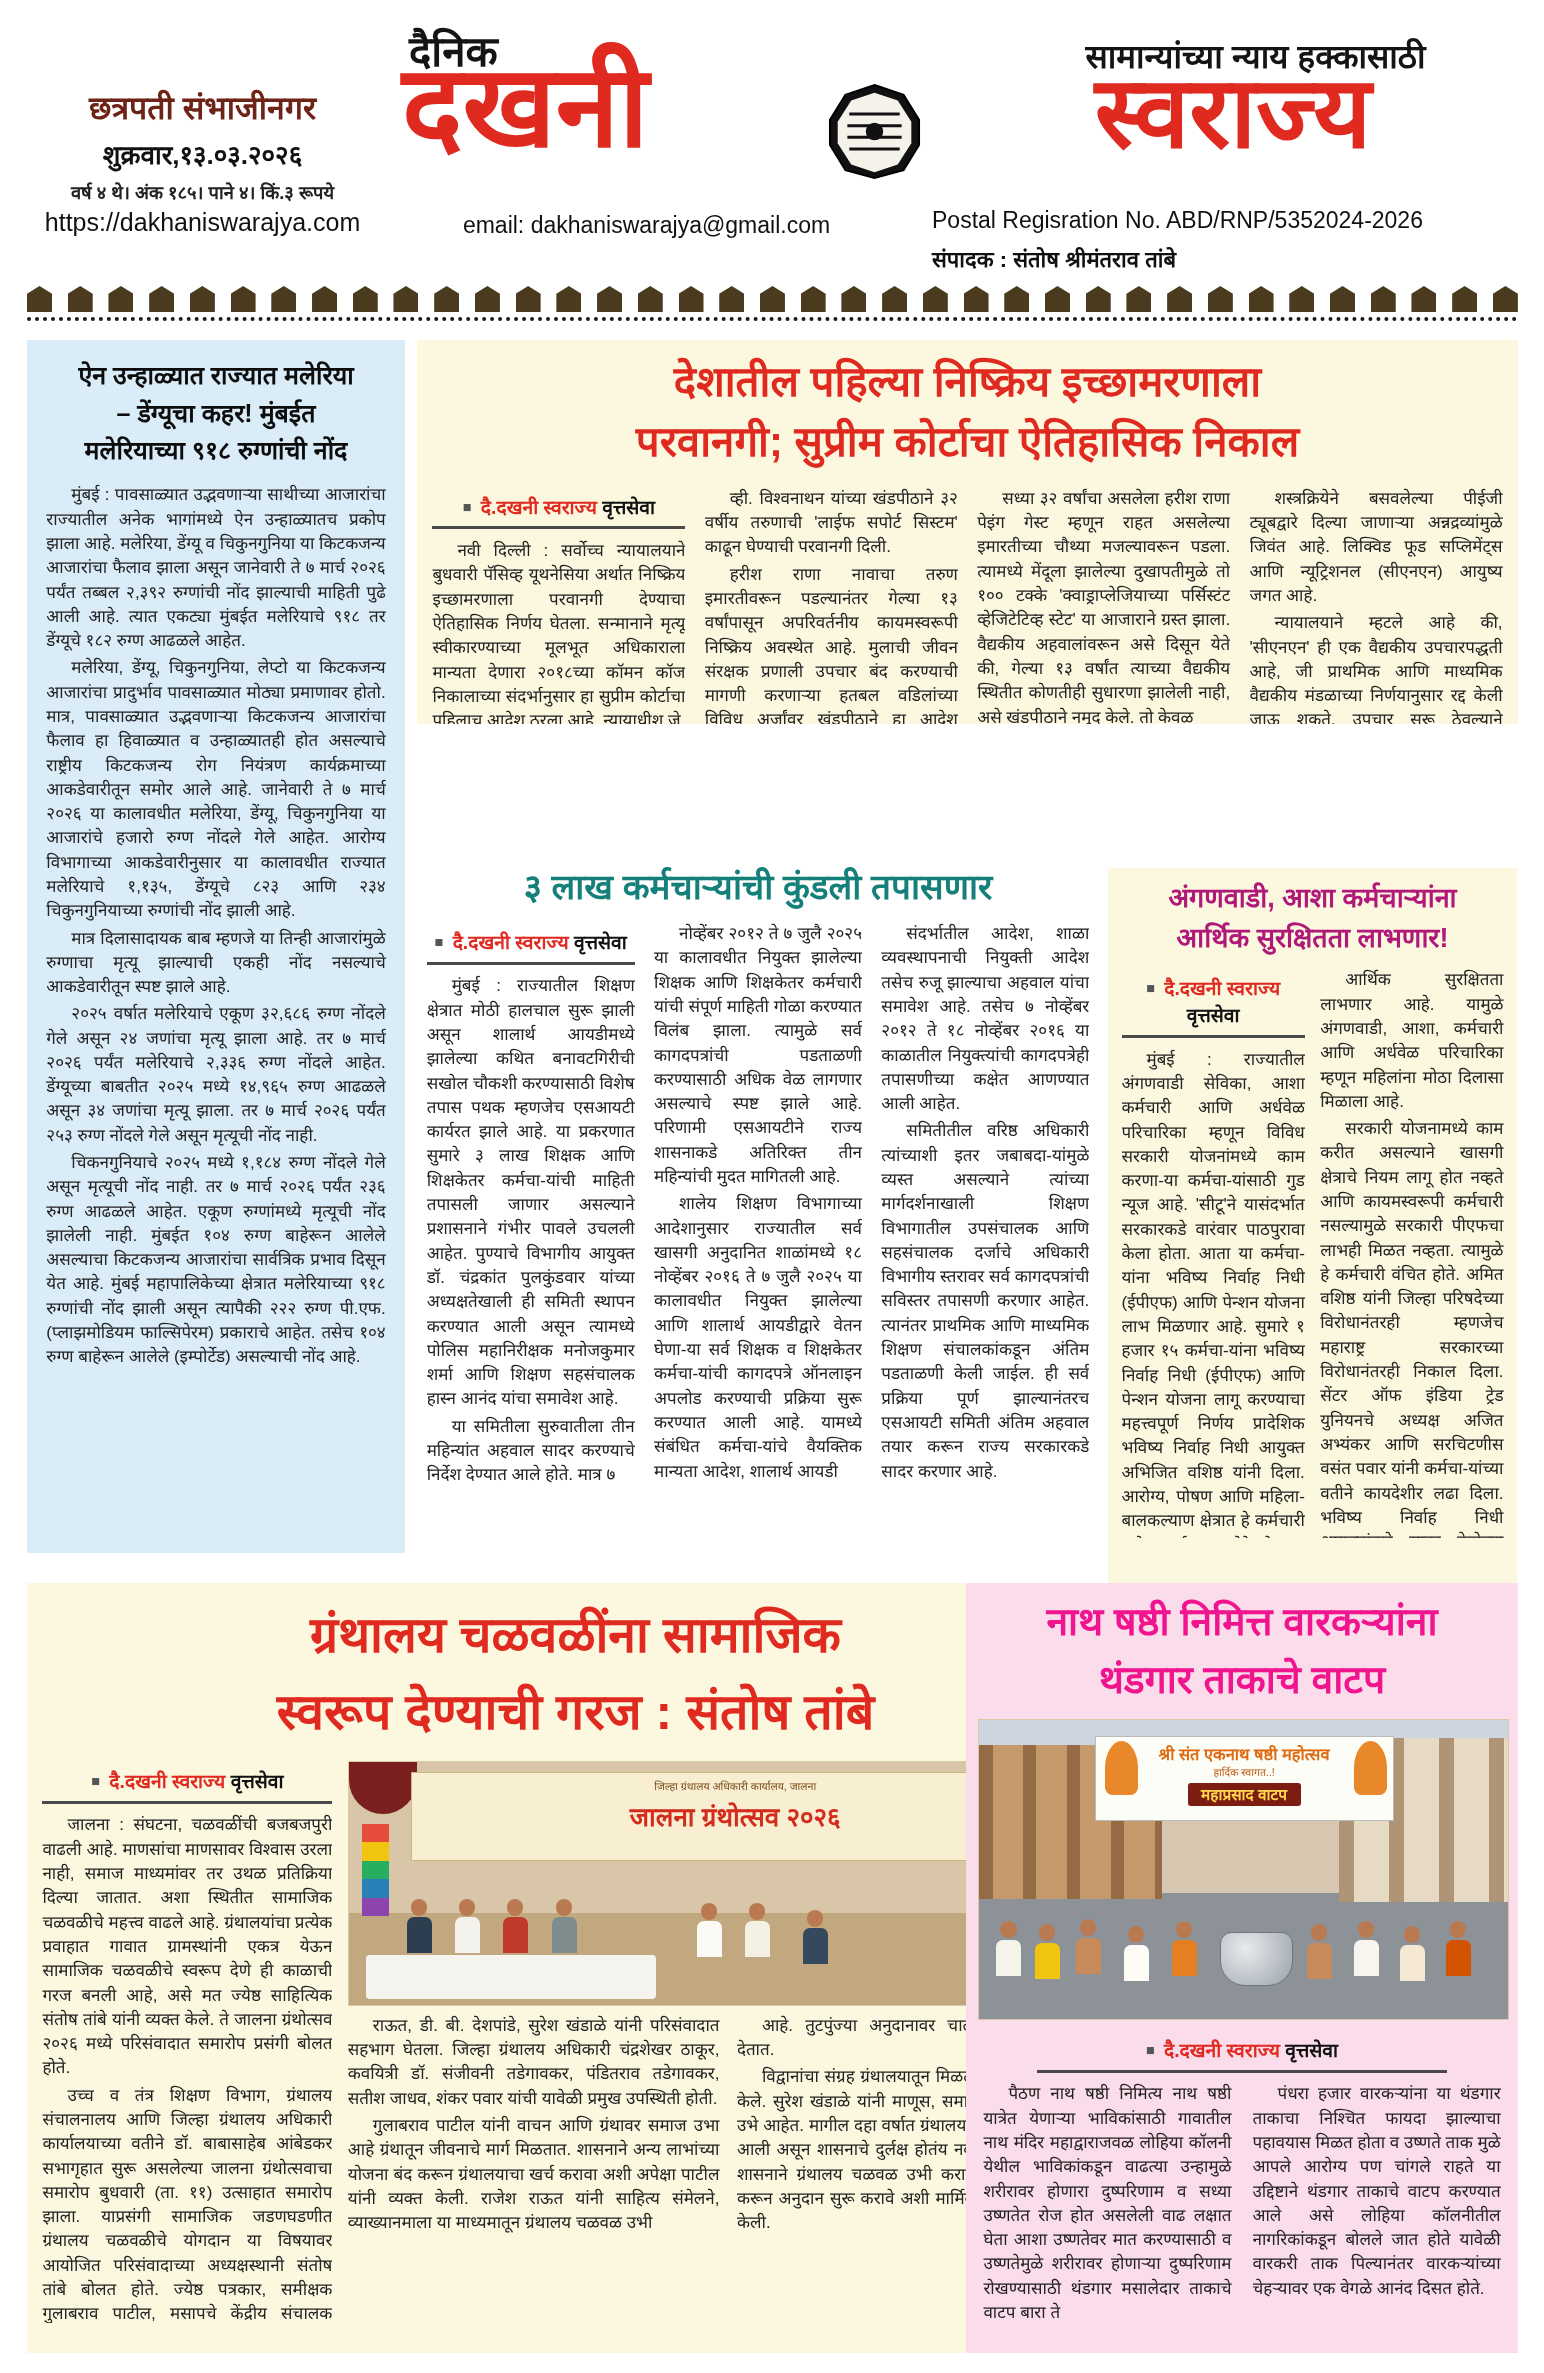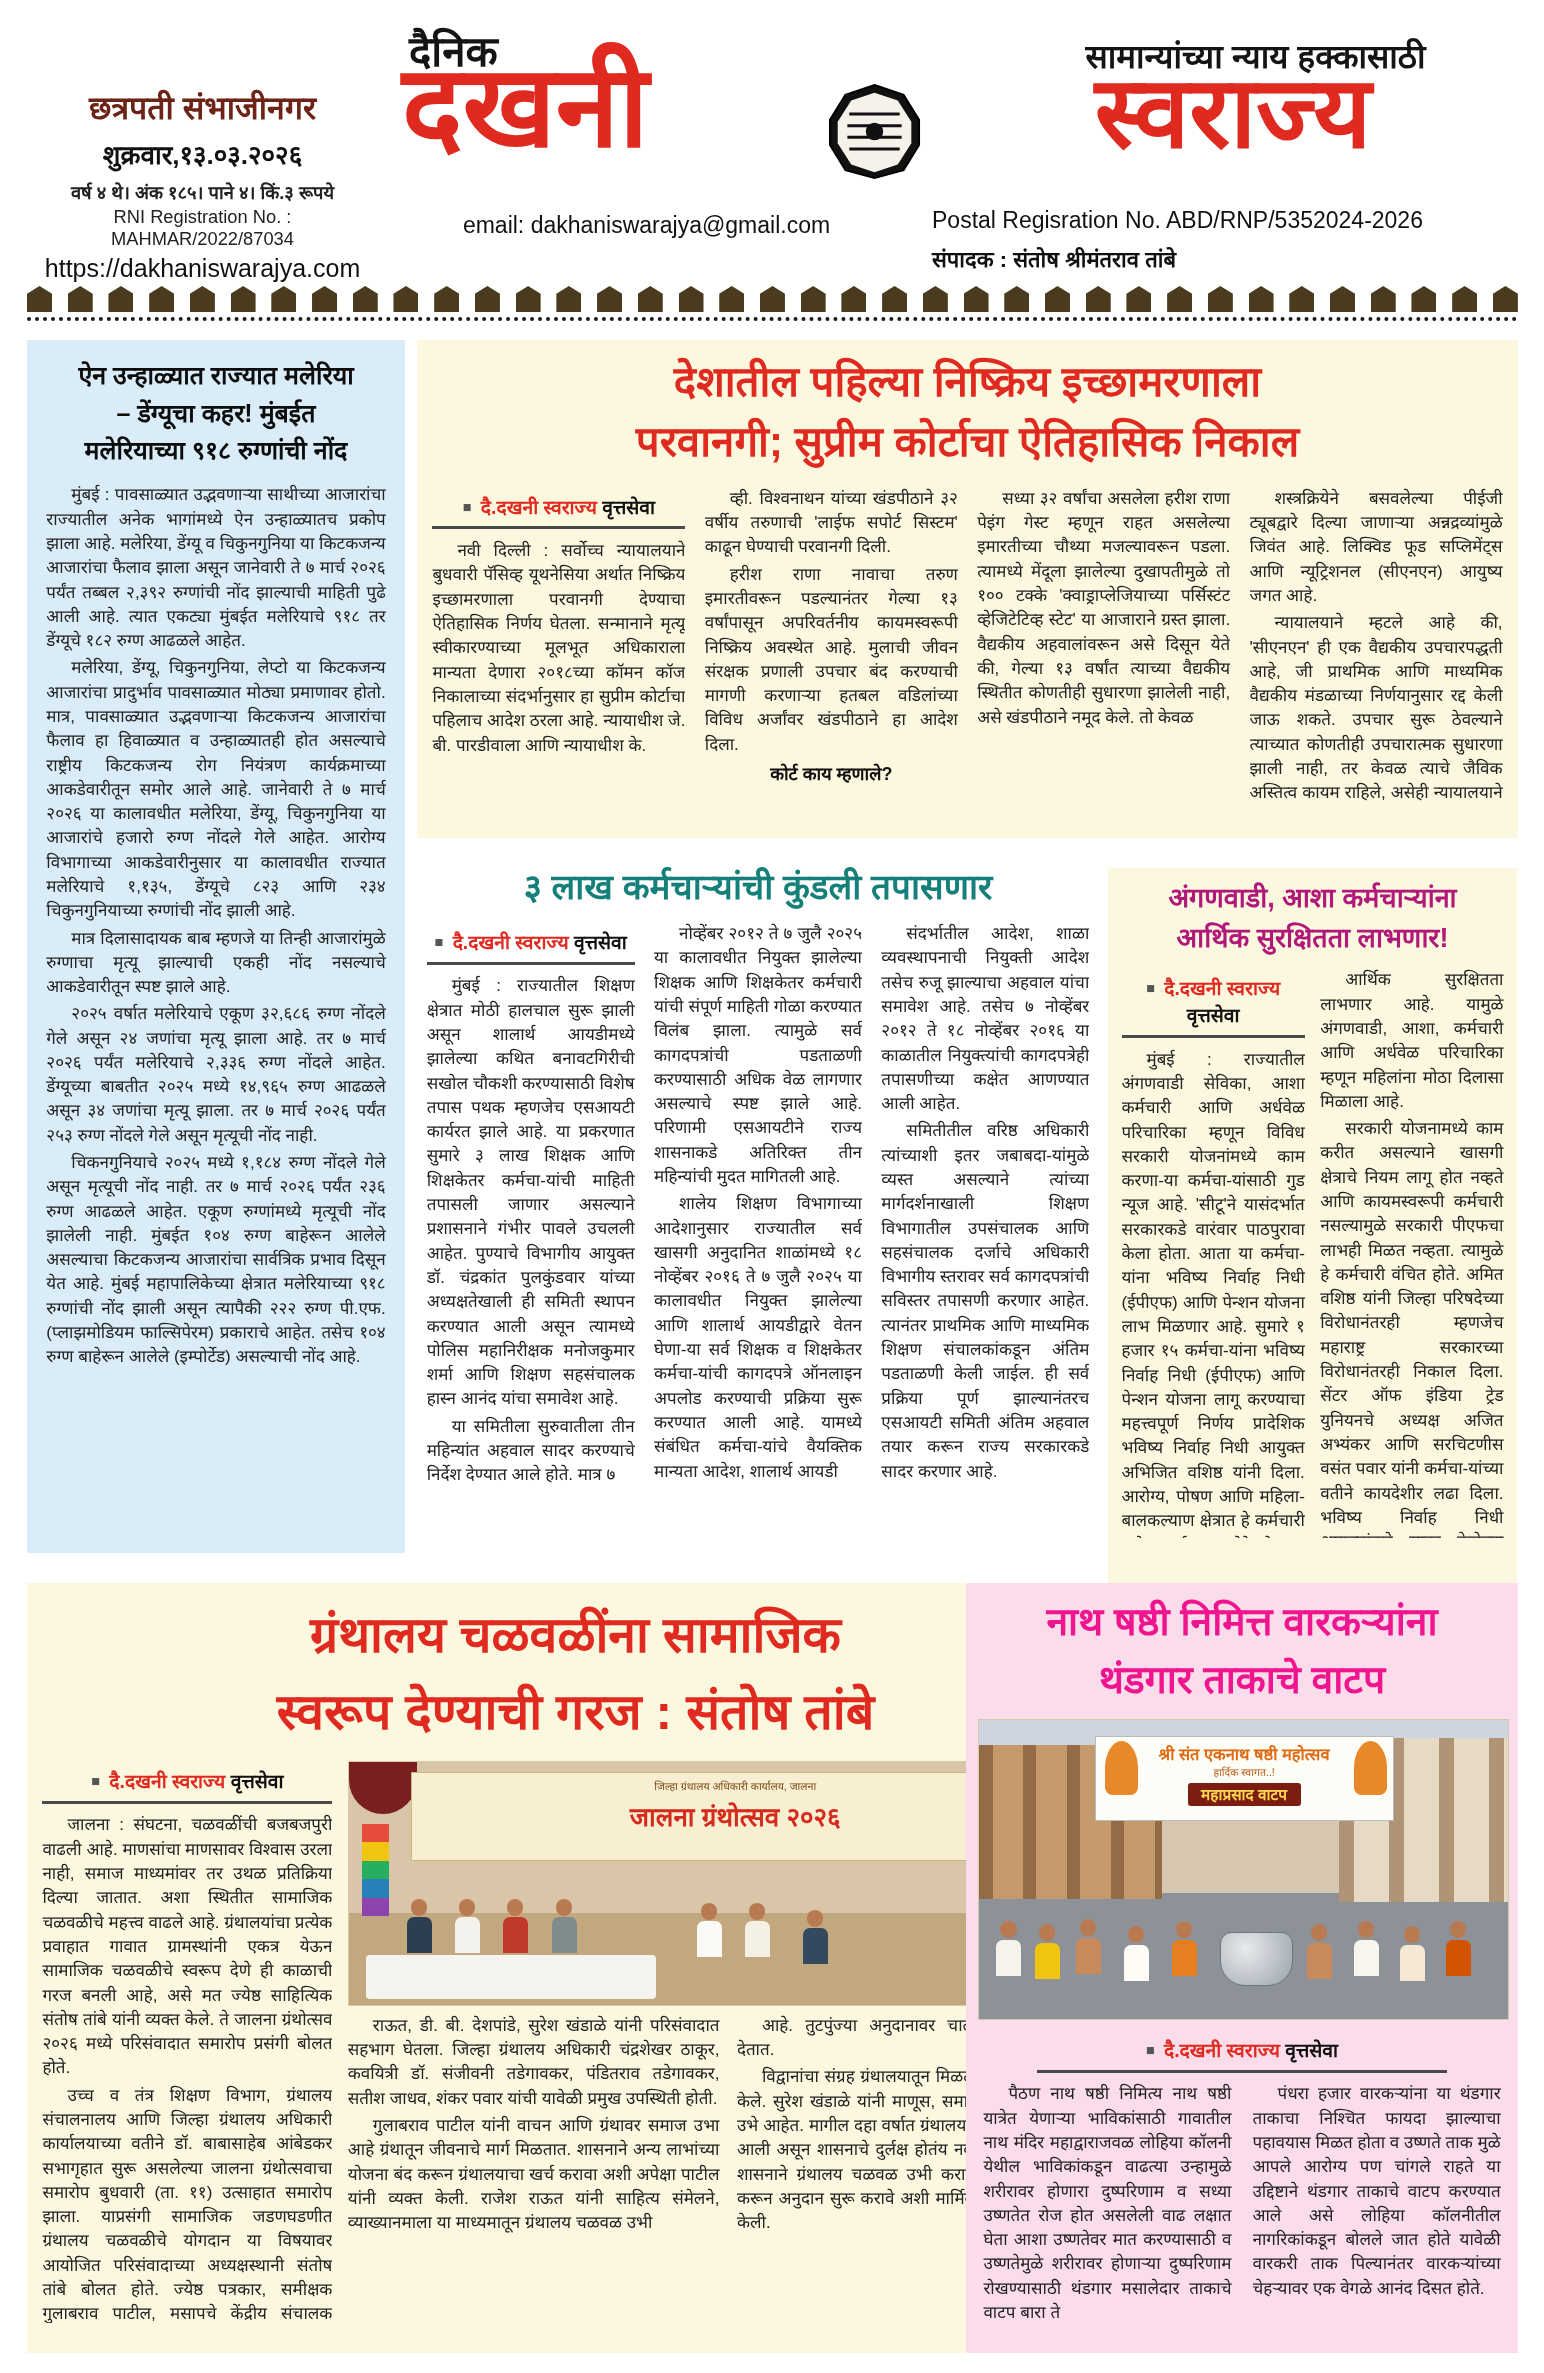--- a/index.html
+++ b/index.html
@@ -33,21 +33,21 @@
   .byline .red{color:#e02a20;text-align:center;}
   .para{font-size:17px;line-height:1.43;text-align:justify;text-indent:25px;margin:0 0 2.9px 0;color:#222;}
   .subhead{font-size:18px;font-weight:bold;text-align:center;margin:3.9px 0;color:#111;}
   .cols{display:flex;gap:19.3px;overflow:hidden;}
   .col{flex:1;overflow:hidden;}
   
   .box-malaria{position:absolute;left:27px;top:340px;width:378px;height:1213px;background:#d9ecf8;
                padding:17.4px 19.3px;box-sizing:border-box;overflow:hidden;}
   .malaria-head{font-size:25px;line-height:1.5;font-weight:bold;text-align:center;color:#0d0d0d;margin-bottom:13.5px;}
   
-  .box-euth{position:absolute;left:417px;top:340px;width:1101px;height:498px;background:#fcf7df;
+  .box-euth{position:absolute;left:417px;top:340px;width:1101px;height:384px;background:#fcf7df;
             padding:11.6px 15.4px;box-sizing:border-box;overflow:hidden;}
   .euth-head{font-size:42px;line-height:1.45;font-weight:bold;color:#e02a20;text-align:center;margin-bottom:13.5px;}
   
   .box-sit{position:absolute;left:417px;top:850px;width:682px;height:701px;background:#ffffff;
            padding:5.8px 9.7px;box-sizing:border-box;overflow:hidden;}
   .sit-head{font-size:35px;font-weight:bold;color:#15807a;text-align:center;margin:5.8px 0 13.5px 0;}
   
   .box-angan{position:absolute;left:1108px;top:868px;width:409px;height:849px;background:#fcf7df;
              padding:9.7px 13.5px;box-sizing:border-box;overflow:hidden;}
   .angan-head{font-size:27px;line-height:1.5;font-weight:bold;color:#b0187a;text-align:center;margin-bottom:9.7px;}
@@ -96,21 +96,20 @@
 </head>
 <body>
 
 <div class="page">
 
   <div>
     <div class="mh-left">
       <div class="mh-city">छत्रपती संभाजीनगर</div>
       <div class="mh-date">शुक्रवार,१३.०३.२०२६</div>
       <div class="mh-issue">वर्ष ४ थे। अंक १८५। पाने ४। किं.३ रूपये</div>
-      <div class="mh-rni">RNI Registration No. : MAHMAR/2022/87034</div>
       <div class="mh-web">https://dakhaniswarajya.com</div>
     </div>
     <div class="brand-prefix">दैनिक</div>
     <div class="brand-main">दखनी</div>
     <div class="seal">
       <svg width="93" height="97" viewBox="0 0 96 100">
         <polygon points="48,2 78,12 94,38 94,64 78,90 48,98 18,90 2,64 2,38 18,12" fill="#111" stroke="#000" stroke-width="2"></polygon>
         <polygon points="48,10 72,18 86,40 86,62 72,84 48,92 24,84 10,62 10,40 24,18" fill="#f5f2ea"></polygon>
         <g stroke="#111" stroke-width="3" fill="none">
           <path d="M22 32 H74"></path>

